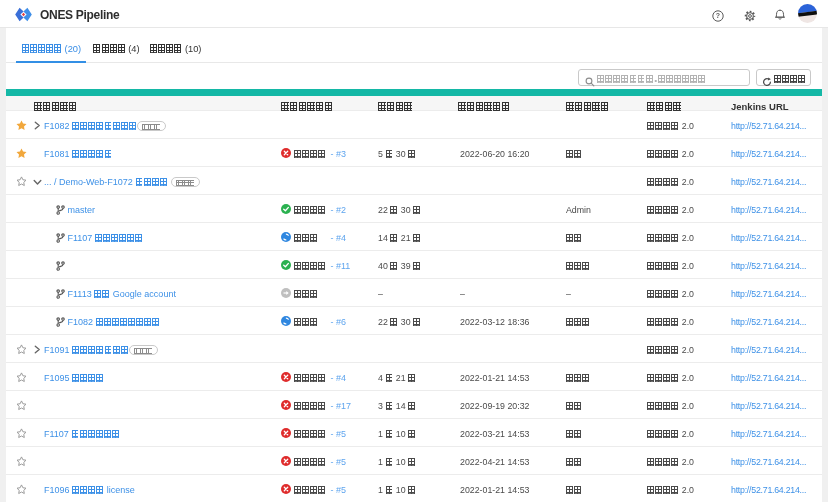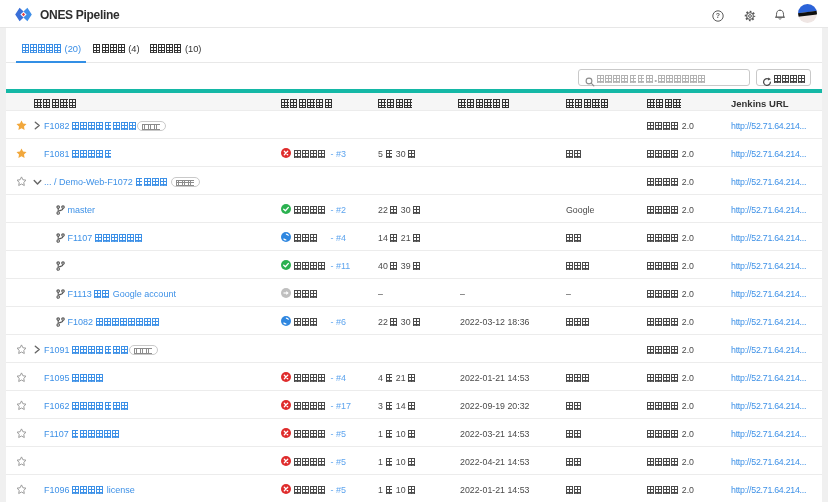--- a/index.html
+++ b/index.html
@@ -73,21 +73,21 @@
       </svg></span>
   <span class="abs" style="left:18px;top:3.2px;font-size:9.5px;color:#b3b3b3;white-space:nowrap"><i class="cj"></i><i class="cj"></i><i class="cj"></i><i class="cj"></i><i class="cj"></i><i class="cj"></i><i class="cj"></i><i class="cjd"></i><i class="cj"></i><i class="cj"></i><i class="cj"></i><i class="cj"></i><i class="cj"></i><i class="cj"></i></span>
 </div>
 <div class="abs" style="left:755.5px;top:68.5px;width:55px;height:17px;border:1px solid #c9c9c9;border-radius:3px;background:#fff">
   <span class="abs" style="left:5px;top:3.2px"><svg width="10" height="10" viewBox="0 0 10 10">
         <path d="M8.4 5 A3.4 3.4 0 1 1 6.6 2" fill="none" stroke="#4a4a4a" stroke-width="1.25" stroke-linecap="round"></path>
         <path d="M6.3 0.4 L8.9 2.3 L5.9 3.6 Z" fill="#4a4a4a"></path>
       </svg></span>
   <span class="abs" style="left:17.5px;top:3.4px;font-size:9.5px;color:#444"><i class="cj"></i><i class="cj"></i><i class="cj"></i><i class="cj"></i></span>
 </div>
-<div class="abs" style="left:6px;top:89px;width:816px;height:22px;background:#f6f6f6;border-top:4px solid #14b8a6;border-bottom:1px solid #ececec">
+<div class="abs" style="left:6px;top:89px;width:816px;height:22px;background:#f6f6f6;border-top:7px solid #14b8a6;border-bottom:1px solid #ececec">
     <span class="abs hcell" style="left:28px"><i class="cjb"></i><i class="cjb"></i><i class="cjb"></i><i class="cjb"></i><i class="cjb"></i></span>
     <span class="abs hcell" style="left:275px"><i class="cjb"></i><i class="cjb"></i><i class="cjb"></i><i class="cjb"></i><i class="cjb"></i><i class="cjb"></i></span>
     <span class="abs hcell" style="left:372px"><i class="cjb"></i><i class="cjb"></i><i class="cjb"></i><i class="cjb"></i></span>
     <span class="abs hcell" style="left:452px"><i class="cjb"></i><i class="cjb"></i><i class="cjb"></i><i class="cjb"></i><i class="cjb"></i><i class="cjb"></i></span>
     <span class="abs hcell" style="left:560px"><i class="cjb"></i><i class="cjb"></i><i class="cjb"></i><i class="cjb"></i><i class="cjb"></i></span>
     <span class="abs hcell" style="left:641px"><i class="cjb"></i><i class="cjb"></i><i class="cjb"></i><i class="cjb"></i></span>
     <span class="abs hcell" style="left:725px">Jenkins URL</span>
   </div>
 <div class="row" style="top:111px">
     <span class="abs" style="left:10px;top:8.5px"><svg width="11" height="11" viewBox="0 0 11 11">
@@ -106,20 +106,21 @@
         <path d="M5.5 0.4 L7.05 3.55 10.5 4.05 8 6.5 8.6 9.95 5.5 8.3 2.4 9.95 3 6.5 0.5 4.05 3.95 3.55 Z" fill="#f1a73c"></path>
       </svg></span>
     <span class="abs link" style="left:38px">F1081 <i class="cj"></i><i class="cj"></i><i class="cj"></i><i class="cj"></i><i class="cj"></i></span>
     <span class="abs" style="left:275px;top:9px;height:10px"><svg width="10" height="10" viewBox="0 0 10 10">
         <circle cx="5" cy="5" r="5" fill="#df2c2c"></circle>
         <path d="M3.3 3.3 L6.7 6.7 M6.7 3.3 L3.3 6.7" stroke="#fff" stroke-width="1.3" stroke-linecap="round"></path>
       </svg></span>
     <span class="abs ctext" style="left:288px"><i class="cj"></i><i class="cj"></i><i class="cj"></i><i class="cj"></i></span>
     <span class="abs num" style="left:324.5px">- <span>#3</span></span>
     <span class="abs ctext" style="left:372px">5 <i class="cj"></i> 30 <i class="cj"></i></span>
+    <span class="abs ctext" style="left:454px">2022-06-20 16:20</span>
     <span class="abs ctext" style="left:560px"><i class="cj"></i><i class="cj"></i></span>
     <span class="abs ctext" style="left:641px"><i class="cj"></i><i class="cj"></i><i class="cj"></i><i class="cj"></i> 2.0</span>
     <span class="abs url" style="left:725px">http://52.71.64.214...</span>
   </div>
 <div class="row" style="top:167px">
     <span class="abs" style="left:10px;top:8.5px"><svg width="11" height="11" viewBox="0 0 11 11">
         <path d="M5.5 0.9 L6.9 3.75 10 4.2 7.75 6.4 8.3 9.5 5.5 8.02 2.7 9.5 3.25 6.4 1 4.2 4.1 3.75 Z" fill="none" stroke="#9c9c9c" stroke-width="1"></path>
       </svg></span>
     <span class="abs" style="left:27px;top:10.5px"><svg width="9" height="7" viewBox="0 0 9 7">
         <polyline points="1.2,1.5 4.5,5 7.8,1.5" fill="none" stroke="#666" stroke-width="1.4" stroke-linecap="round" stroke-linejoin="round"></polyline>
@@ -139,21 +140,21 @@
         </g>
       </svg></span>
     <span class="abs link" style="left:61.5px">master</span>
     <span class="abs" style="left:275px;top:9px;height:10px"><svg width="10" height="10" viewBox="0 0 10 10">
         <circle cx="5" cy="5" r="5" fill="#2bb150"></circle>
         <polyline points="2.7,5.2 4.4,6.8 7.4,3.4" fill="none" stroke="#fff" stroke-width="1.3" stroke-linecap="round" stroke-linejoin="round"></polyline>
       </svg></span>
     <span class="abs ctext" style="left:288px"><i class="cj"></i><i class="cj"></i><i class="cj"></i><i class="cj"></i></span>
     <span class="abs num" style="left:324.5px">- <span>#2</span></span>
     <span class="abs ctext" style="left:372px">22 <i class="cj"></i> 30 <i class="cj"></i></span>
-    <span class="abs ctext" style="left:560px">Google</span>
+    <span class="abs ctext" style="left:560px">Admin</span>
     <span class="abs ctext" style="left:641px"><i class="cj"></i><i class="cj"></i><i class="cj"></i><i class="cj"></i> 2.0</span>
     <span class="abs url" style="left:725px">http://52.71.64.214...</span>
   </div>
 <div class="row" style="top:223px">
     <span class="abs" style="left:50px;top:9.5px"><svg width="9" height="10" viewBox="0 0 9 10">
         <g fill="none" stroke="#555" stroke-width="1.1">
           <circle cx="2.2" cy="2.1" r="1.25"></circle>
           <circle cx="7" cy="2.1" r="1.25"></circle>
           <circle cx="2.2" cy="8" r="1.25"></circle>
           <path d="M2.2 3.4 V6.7 M7 3.4 C7 5.3 4.6 5.1 3.2 6"></path>
@@ -263,21 +264,20 @@
     <span class="abs ctext" style="left:372px">4 <i class="cj"></i> 21 <i class="cj"></i></span>
     <span class="abs ctext" style="left:454px">2022-01-21 14:53</span>
     <span class="abs ctext" style="left:560px"><i class="cj"></i><i class="cj"></i><i class="cj"></i></span>
     <span class="abs ctext" style="left:641px"><i class="cj"></i><i class="cj"></i><i class="cj"></i><i class="cj"></i> 2.0</span>
     <span class="abs url" style="left:725px">http://52.71.64.214...</span>
   </div>
 <div class="row" style="top:391px">
     <span class="abs" style="left:10px;top:8.5px"><svg width="11" height="11" viewBox="0 0 11 11">
         <path d="M5.5 0.9 L6.9 3.75 10 4.2 7.75 6.4 8.3 9.5 5.5 8.02 2.7 9.5 3.25 6.4 1 4.2 4.1 3.75 Z" fill="none" stroke="#9c9c9c" stroke-width="1"></path>
       </svg></span>
-    <span class="abs link" style="left:38px">F1062 <i class="cj"></i><i class="cj"></i><i class="cj"></i><i class="cj"></i><i class="cj"></i><i class="cj"></i><i class="cj"></i></span>
     <span class="abs" style="left:275px;top:9px;height:10px"><svg width="10" height="10" viewBox="0 0 10 10">
         <circle cx="5" cy="5" r="5" fill="#df2c2c"></circle>
         <path d="M3.3 3.3 L6.7 6.7 M6.7 3.3 L3.3 6.7" stroke="#fff" stroke-width="1.3" stroke-linecap="round"></path>
       </svg></span>
     <span class="abs ctext" style="left:288px"><i class="cj"></i><i class="cj"></i><i class="cj"></i><i class="cj"></i></span>
     <span class="abs num" style="left:324.5px">- <span>#17</span></span>
     <span class="abs ctext" style="left:372px">3 <i class="cj"></i> 14 <i class="cj"></i></span>
     <span class="abs ctext" style="left:454px">2022-09-19 20:32</span>
     <span class="abs ctext" style="left:560px"><i class="cj"></i><i class="cj"></i></span>
     <span class="abs ctext" style="left:641px"><i class="cj"></i><i class="cj"></i><i class="cj"></i><i class="cj"></i> 2.0</span>

